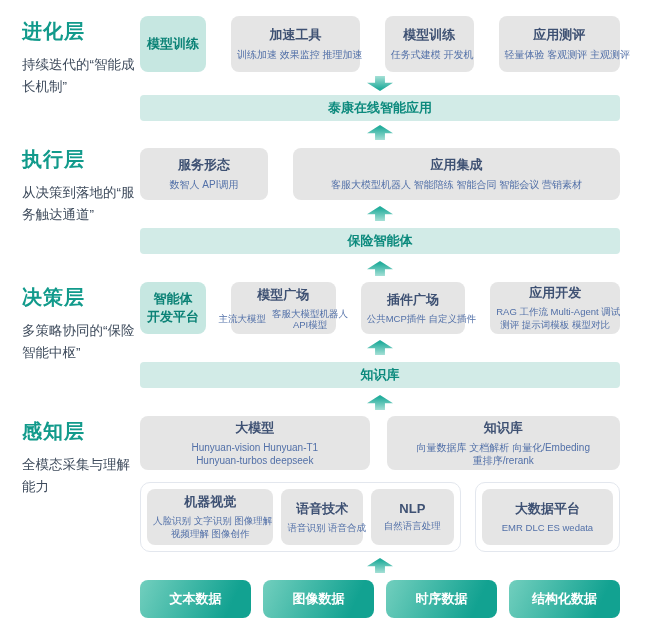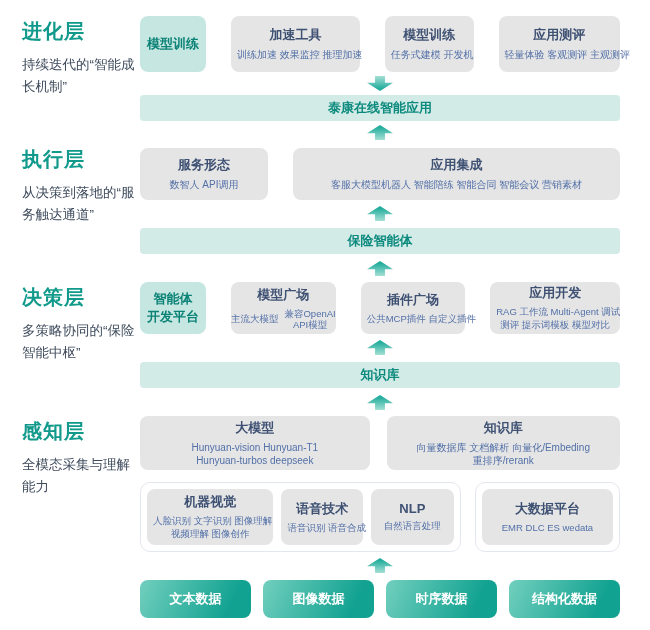--- a/index.html
+++ b/index.html
@@ -146,21 +146,21 @@
       <div class="boxrow row3 s95">
         <div class="tagbox">
           <span>智能体</span>
           <span>开发平台</span>
         </div>
         <div class="gbox" style="flex:118 1 0;">
           <div class="btitle">模型广场</div>
           <div class="bsub-row">
             <span>主流大模型</span>
             <span class="stack">
-              <span>兼容OpenAI</span>
+              <span>客服大模型机器人</span>
               <span>API模型</span>
             </span>
           </div>
         </div>
         <div class="gbox" style="flex:118 1 0;">
           <div class="btitle">插件广场</div>
           <div class="bsub">公共MCP插件 自定义插件</div>
         </div>
         <div class="gbox" style="flex:150 1 0;">
           <div class="btitle">应用开发</div>

